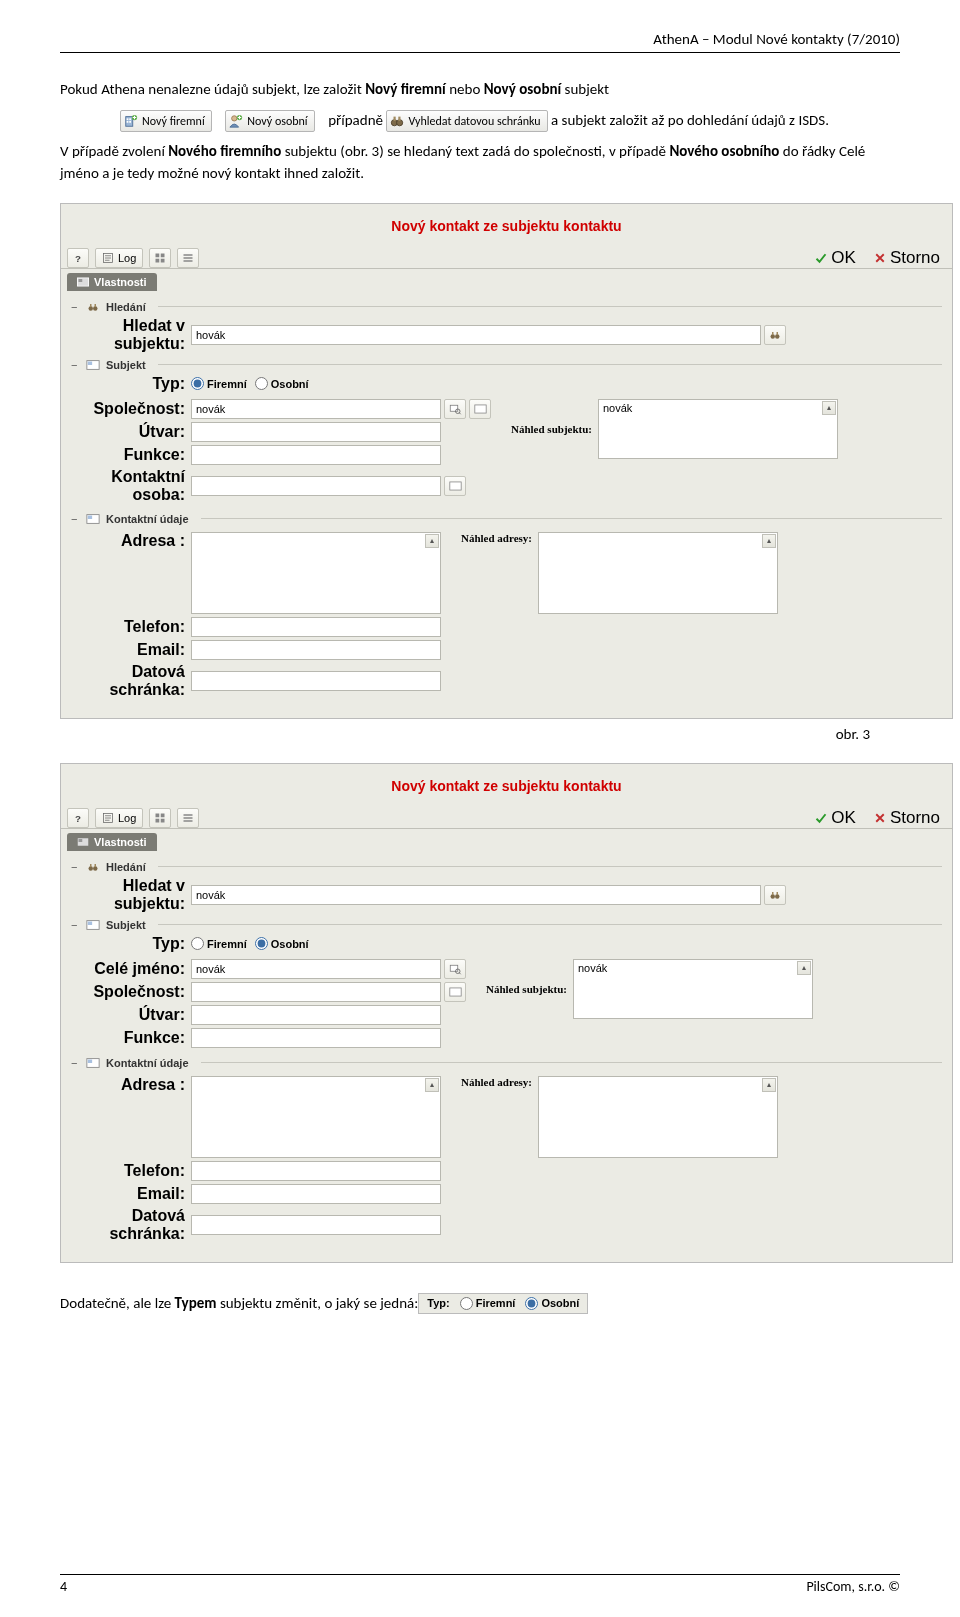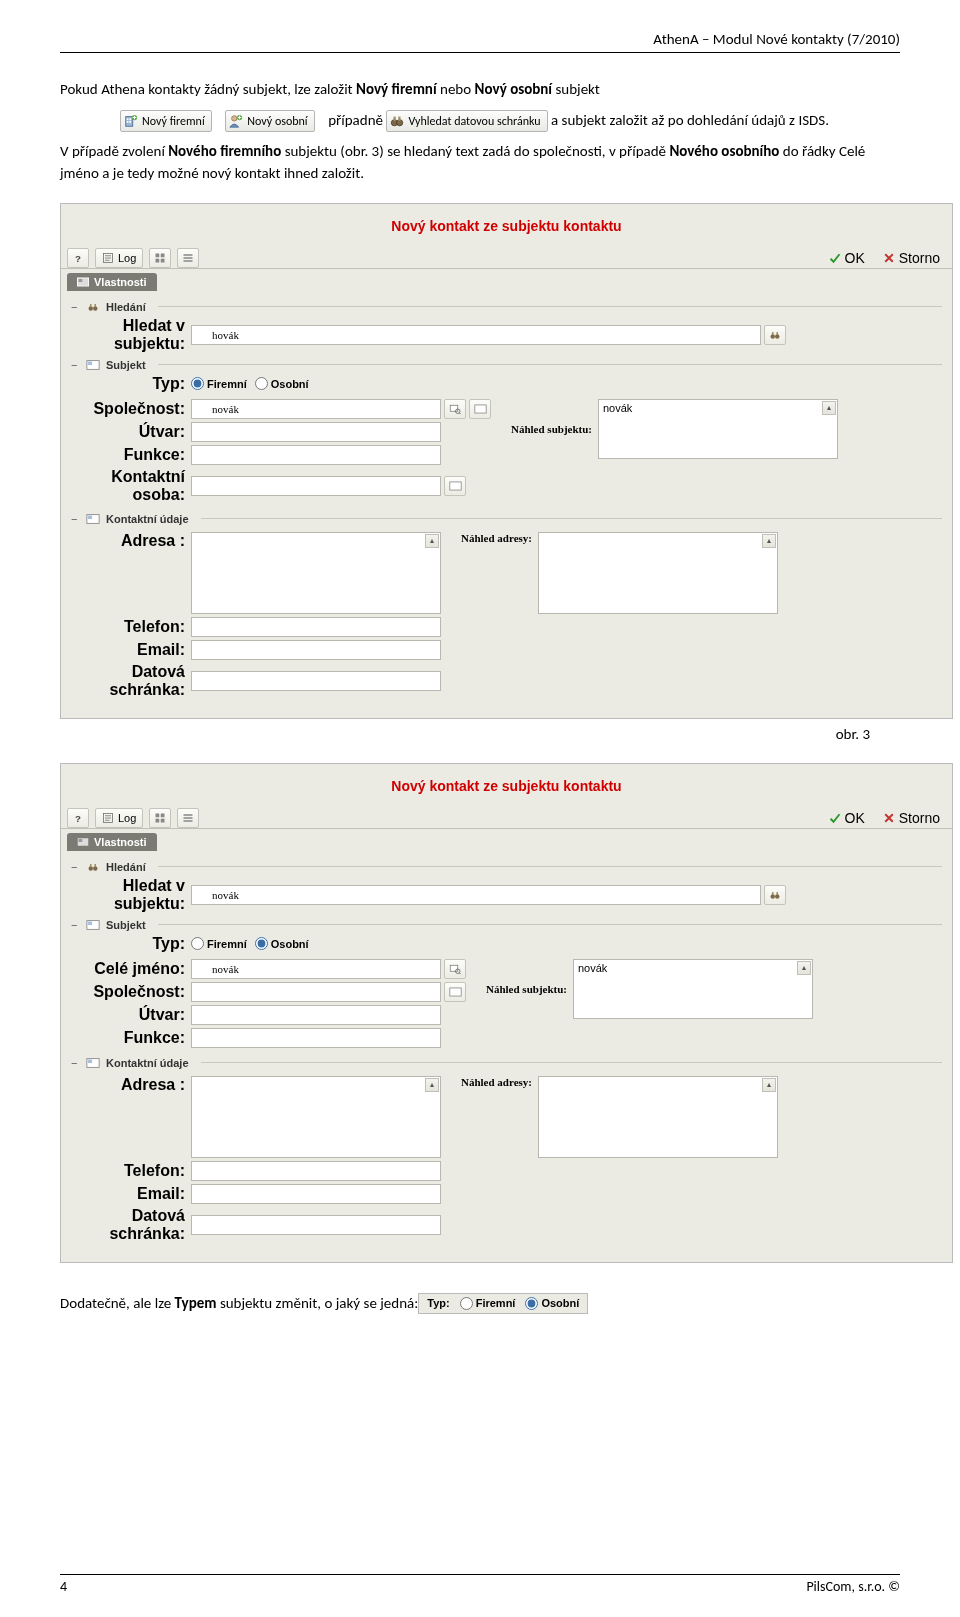--- a/index.html
+++ b/index.html
@@ -88,21 +88,21 @@
     border-radius: 2px;
     font-size: 11px;
   }
   .toolbar .spacer { flex: 1; }
   .ok-btn, .cancel-btn {
     height: 20px;
     display: inline-flex;
     align-items: center;
     padding: 0 6px;
     gap: 4px;
-    font-size: 14px;
+    font-size: 17px;
   }
   .tab-bar {
     display: flex;
     padding: 4px 0 0 6px;
   }
   .tab {
     background: #7b7b74;
     color: #fff;
     font-size: 11px;
     font-weight: bold;
@@ -149,23 +149,22 @@
     width: 120px;
     text-align: right;
     font-weight: bold;
     padding-right: 6px;
     font-size: 16px;
   }
   .inp {
     height: 20px;
     border: 1px solid #b8b8b0;
     background: #fff;
-    padding: 1px 20px;
+    padding: 1px 4px;
     font-size: 11px;
-    font-family: Liberation Serif, serif;
   }
   .inp-wide { width: 250px; }
   .inp-search { width: 570px; }
   .icon-btn {
     width: 22px; height: 20px;
     border: 1px solid #c4c4bb;
     background: linear-gradient(#fcfcf9,#ecece4);
     display:inline-flex; align-items:center; justify-content:center;
     margin-left: 3px;
     border-radius: 2px;
@@ -224,21 +223,21 @@
   input[type=radio] { accent-color: #3b6ea5; margin:0; }
 </style>
 </head>
 <body>
 
 <div class="page">
   <div class="header-right">AthenA – Modul Nové kontakty (7/2010)</div>
   <hr class="hr-top">
 
   <div class="para">
-    <span>Pokud Athena kontakty žádný subjekt, lze založit </span>
+    <span>Pokud Athena nenalezne údajů subjekt, lze založit </span>
     <span class="bold">Nový firemní</span>
     <span> nebo </span>
     <span class="bold">Nový osobní</span>
     <span> subjekt</span>
   </div>
 
   <div class="para" style="padding-left:60px;">
     <span class="inline-btn">
       <svg width="14" height="14" viewBox="0 0 16 16">
           <rect x="2" y="3" width="8" height="11" fill="#9bb6d6" stroke="#4a6b94"></rect>

